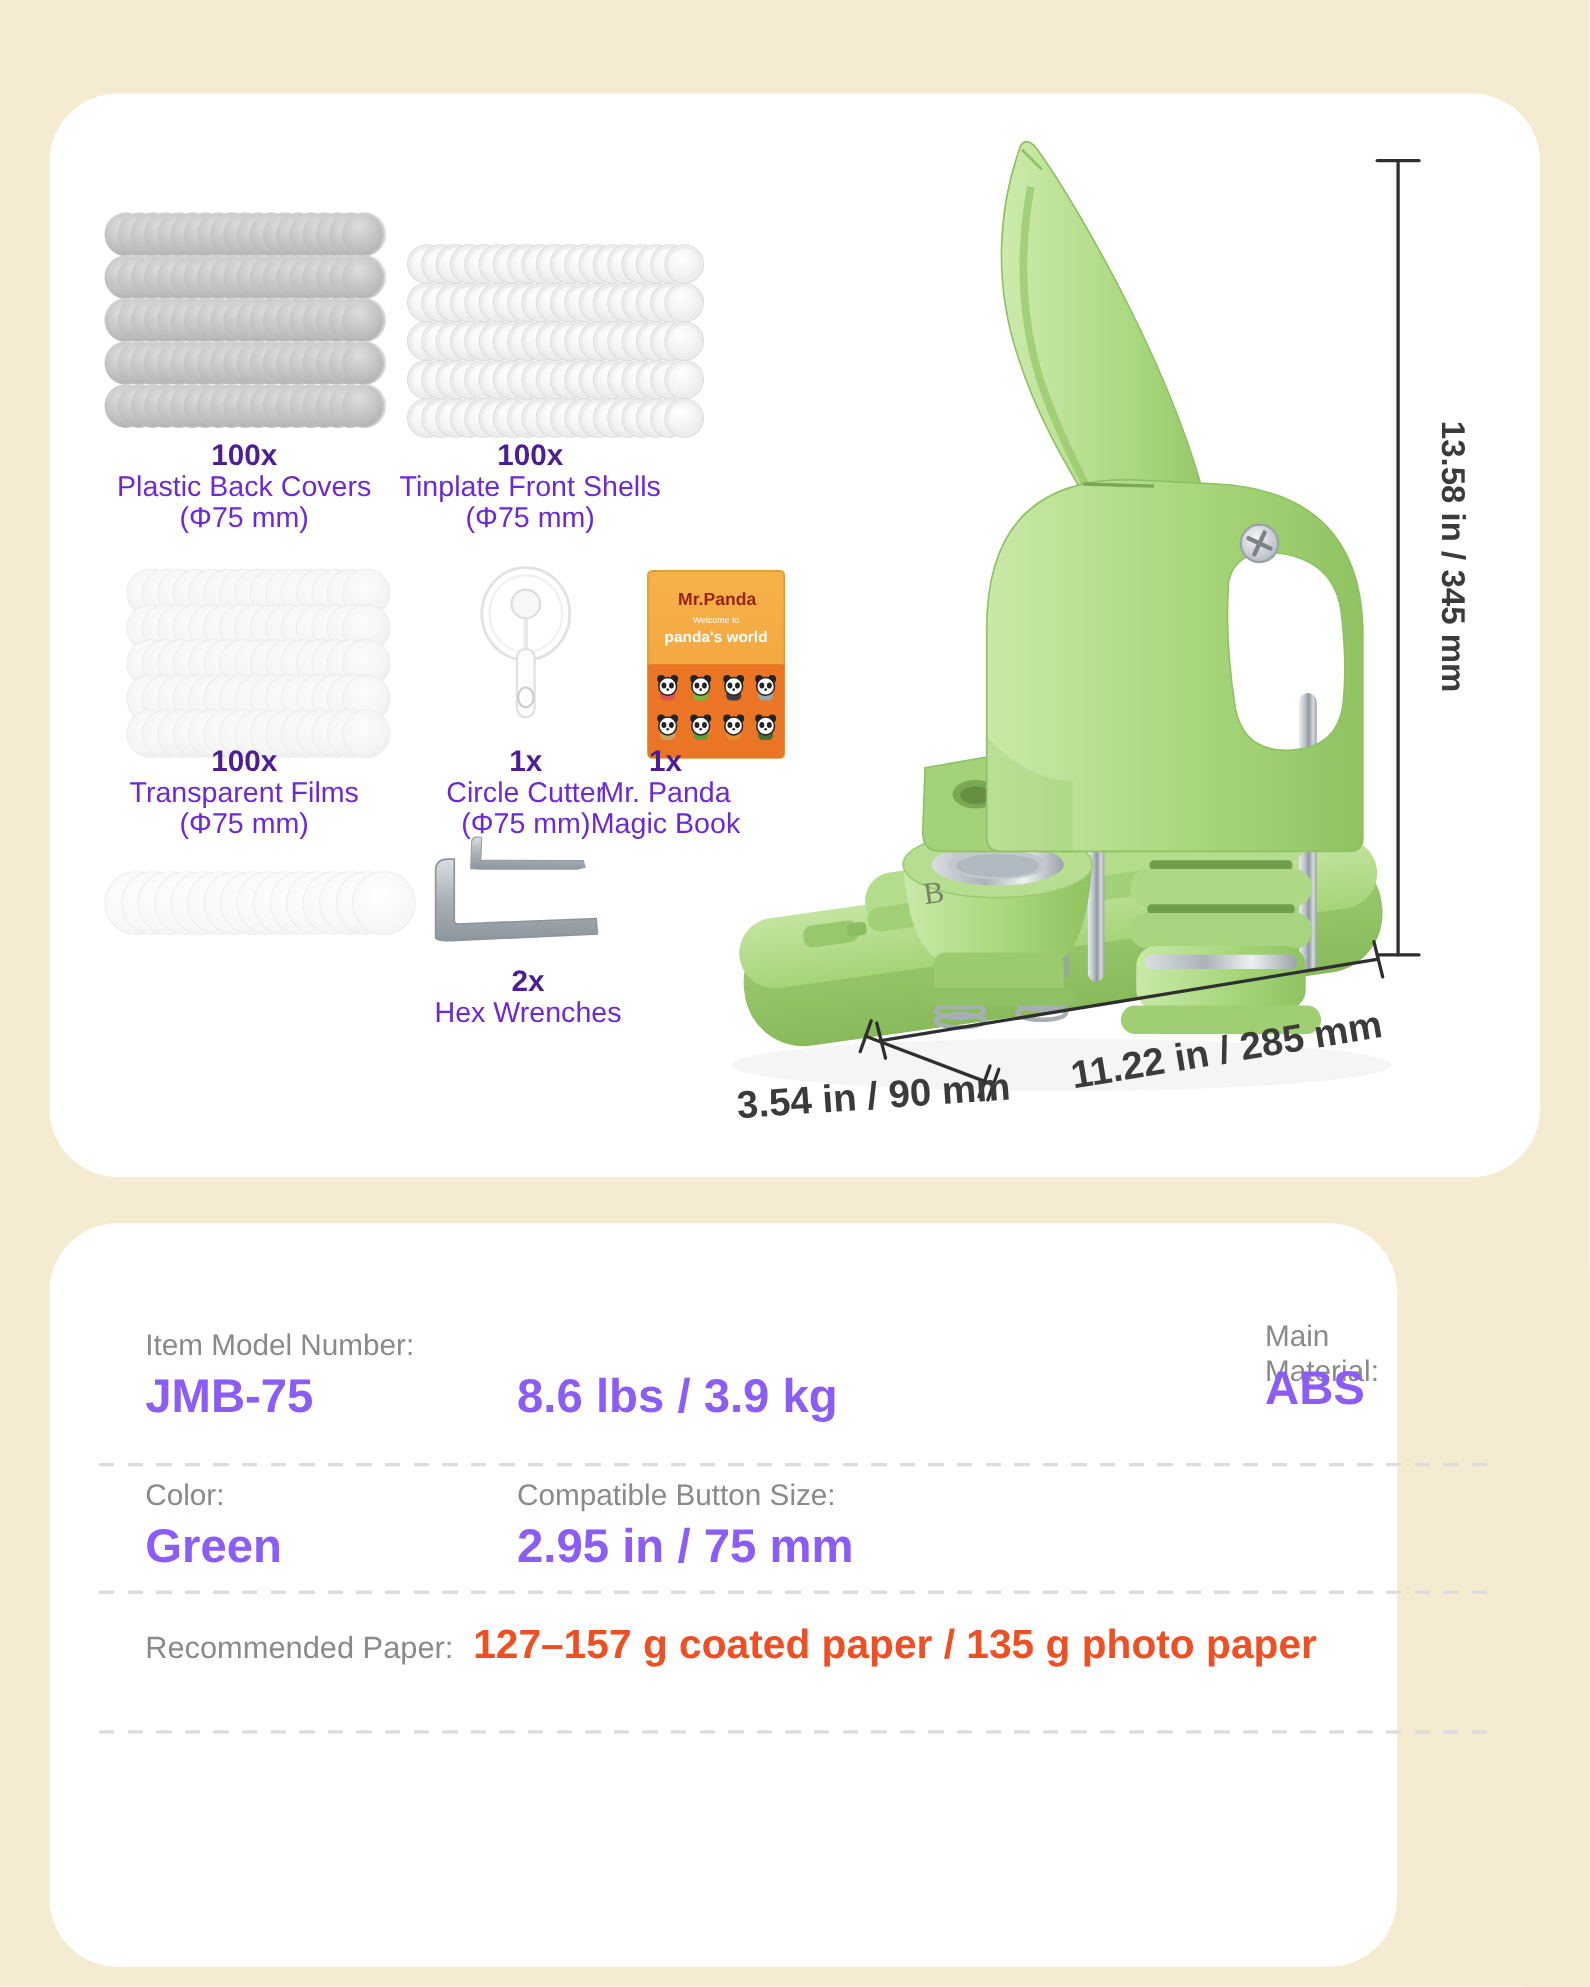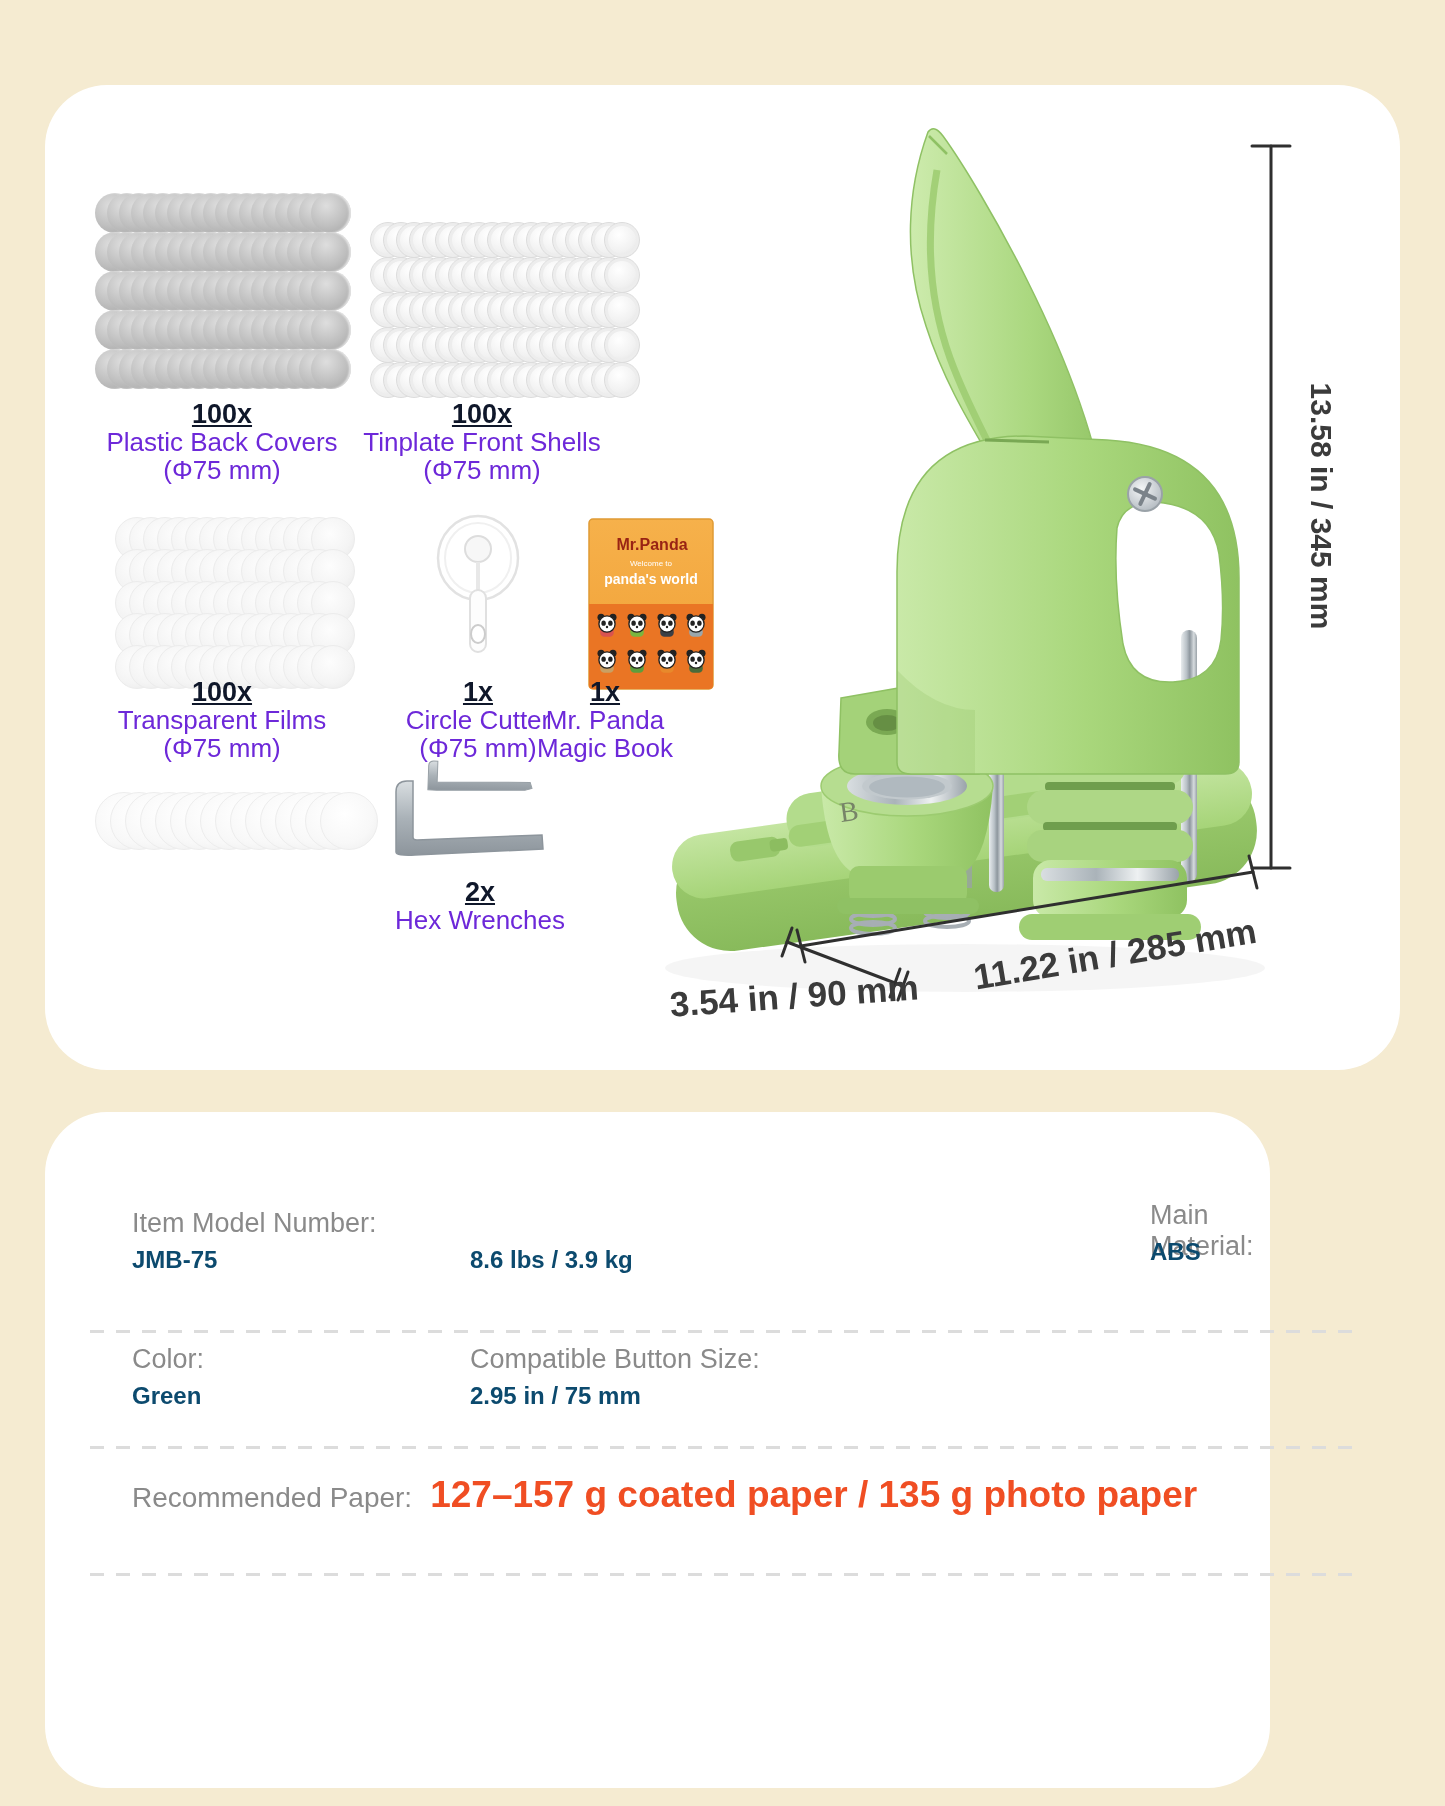--- a/index.html
+++ b/index.html
@@ -29,26 +29,26 @@
   .row-film .disc{width:42px;height:42px;margin-left:-30px;
     background:radial-gradient(circle at 42% 38%, #fdfdfd 0%, #f4f4f4 60%, #e7e7e7 100%);
     border:1px solid #ececec;}
   .row-paper .disc{width:56px;height:56px;margin-left:-43px;
     background:radial-gradient(circle at 42% 38%, #ffffff 0%, #f8f8f8 60%, #ececec 100%);
     border:1px solid #ededed;}
   .disc:first-child{margin-left:0 !important;}
 
   
   .kit-label{position:absolute;width:340px;text-align:center;transform:translateX(-50%);line-height:28px;}
-  .kit-qty{font-size:27px;font-weight:bold;color:#0f172a;text-decoration:underline;}
+  .kit-qty{font-size:27px;font-weight:bold;color:#4c1d95;}
   .kit-line{font-size:26px;color:#6d28d9;}
 
   
   .spec-label{position:absolute;font-size:27px;color:#8a8a8a;}
-  .spec-value{position:absolute;font-size:24px;font-weight:bold;color:#0c4a6e;}
+  .spec-value{position:absolute;font-size:43px;font-weight:bold;color:#8b5cf6;}
   .spec-inline{position:absolute;display:flex;align-items:baseline;gap:18px;white-space:nowrap;}
   .spec-inline .lab{font-size:28px;color:#8a8a8a;}
   .spec-inline .val{font-size:37px;font-weight:bold;color:#f04e23;text-align:center;}
   .dash{position:absolute;left:45px;width:1265px;height:3px;
     background:repeating-linear-gradient(90deg,#dcdcdc 0 14px,transparent 14px 26px);}
 </style>
 </head>
 <body>
 
 <div class="card" id="card-top">

